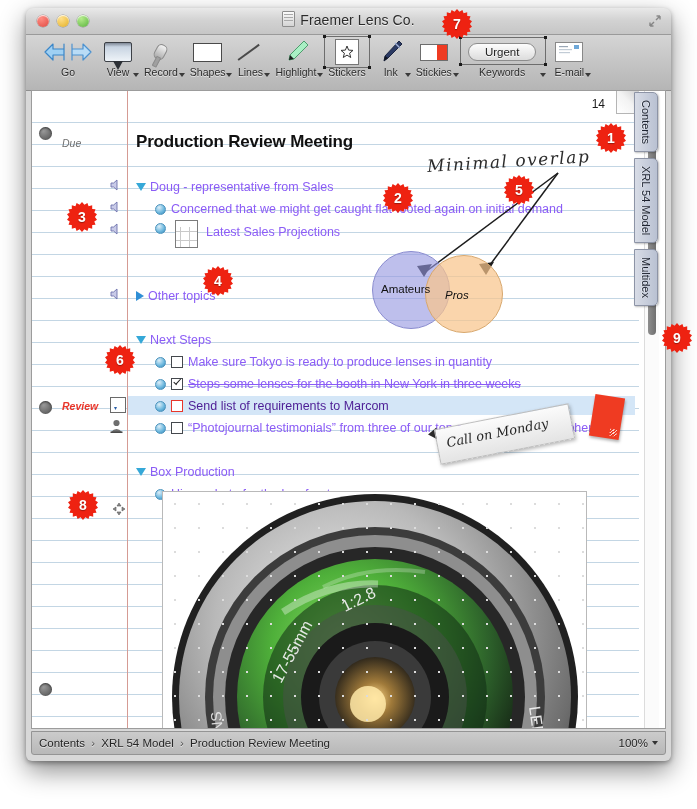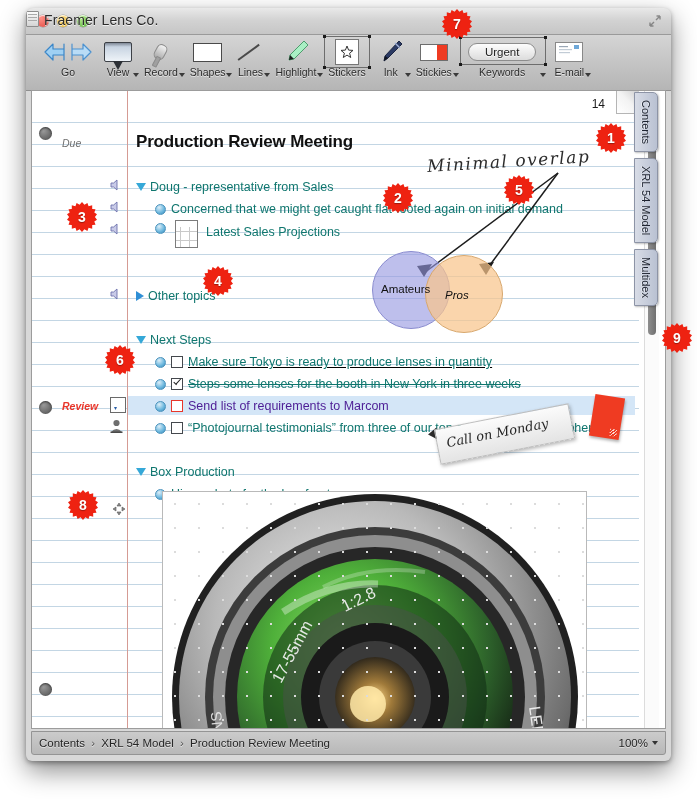--- a/index.html
+++ b/index.html
@@ -18,21 +18,21 @@
   #titlebar{
     position:relative;height:26px;
     background:linear-gradient(180deg,#e9e9e9 0%,#d2d2d2 48%,#c6c6c6 100%);
     border-bottom:1px solid #9a9a9a;
   }
   .traffic{position:absolute;top:7px;width:12px;height:12px;border-radius:50%;box-shadow:inset 0 1px 1px rgba(255,255,255,.85),0 0 0 .5px rgba(0,0,0,.3);}
   #tl-close{left:11px;background:radial-gradient(circle at 35% 30%,#ff8d83,#e04a42);}
   #tl-min{left:31px;background:radial-gradient(circle at 35% 30%,#ffdf8a,#e3b024);}
   #tl-max{left:51px;background:radial-gradient(circle at 35% 30%,#b5ec8c,#58b23c);}
   #win-title{
-    position:absolute;left:0;right:0;top:3px;
+    position:absolute;left:0;right:0;top:3px;text-align:center;
     font-size:14px;color:#2b2b2b;font-weight:400;letter-spacing:.1px;
     text-shadow:0 1px 0 rgba(255,255,255,.7);
   }
   #title-doc-icon{
     display:inline-block;width:11px;height:14px;vertical-align:-2px;margin-right:5px;
     background:linear-gradient(180deg,#fbfbfb,#d4d4d4);
     border:1px solid #8d8d8d;border-radius:1px;position:relative;
   }
   #title-doc-icon:after{content:"";position:absolute;left:1px;right:1px;top:2px;height:1px;
     box-shadow:0 0 0 0 #aaa,0 3px 0 0 #aaa,0 6px 0 0 #aaa;background:#aaa;}
@@ -100,21 +100,21 @@
 
   
   #pagenum{position:absolute;right:34px;top:6px;font-size:12px;color:#1d1d1d;}
   #curl{position:absolute;right:0;top:0;width:22px;height:22px;
     background:linear-gradient(225deg,#cfcfcf 0%,#f3f3f3 48%,#ffffff 100%);
     border-left:1px solid #b5b5b5;border-bottom:1px solid #b5b5b5;}
 
   
   .row{position:absolute;left:0;right:0;height:22px;display:flex;align-items:center;}
   .doctitle{font-size:17px;font-weight:bold;color:#111;letter-spacing:-.2px;}
-  .txt{font-size:12.5px;color:#0f766e;white-space:nowrap;}
+  .txt{font-size:12.5px;color:#8b5cf6;white-space:nowrap;}
   .txt.red{color:#4c1d95;}
   .txt.done{text-decoration:line-through;}
   .lbl-due,.lbl-today{font-size:10.5px;font-style:italic;}
   .lbl-due{color:#6f6f6f;}
   .lbl-today{color:#e8362b;font-weight:bold;font-style:italic;}
 
   
   .disc{width:0;height:0;display:inline-block;margin-right:4px;}
   .disc.open{border-left:5.5px solid transparent;border-right:5.5px solid transparent;border-top:8px solid #35a8d8;vertical-align:2px;}
   .disc.closed{border-top:5.5px solid transparent;border-bottom:5.5px solid transparent;border-left:8px solid #2f8fd6;}
@@ -405,21 +405,21 @@
       </div>
       <svg class="spk" style="left:78px;top:197px;" viewBox="0 0 13 12">
         <path d="M7 1 L3.6 4 L1 4 L1 8 L3.6 8 L7 11 Z" fill="#c9cbe8" stroke="#6d73ad" stroke-width=".9"></path>
       </svg>
 
       <div class="row" style="top:238px;left:104px;">
         <span class="disc open"></span>
         <span class="txt">Next Steps</span>
       </div>
 
-      <div class="row" style="top:260px;left:123px;text-decoration:underline;">
+      <div class="row" style="top:260px;left:123px;">
         <span class="bdot"></span>
         <span class="cb"></span>
         <span class="txt">Make sure Tokyo is ready to produce lenses in quantity</span>
       </div>
 
       <div class="row" style="top:282px;left:123px;">
         <span class="bdot"></span>
         <span class="cb checked"></span>
         <span class="txt done">Steps some lenses for the booth in New York in three weeks</span>
       </div>

